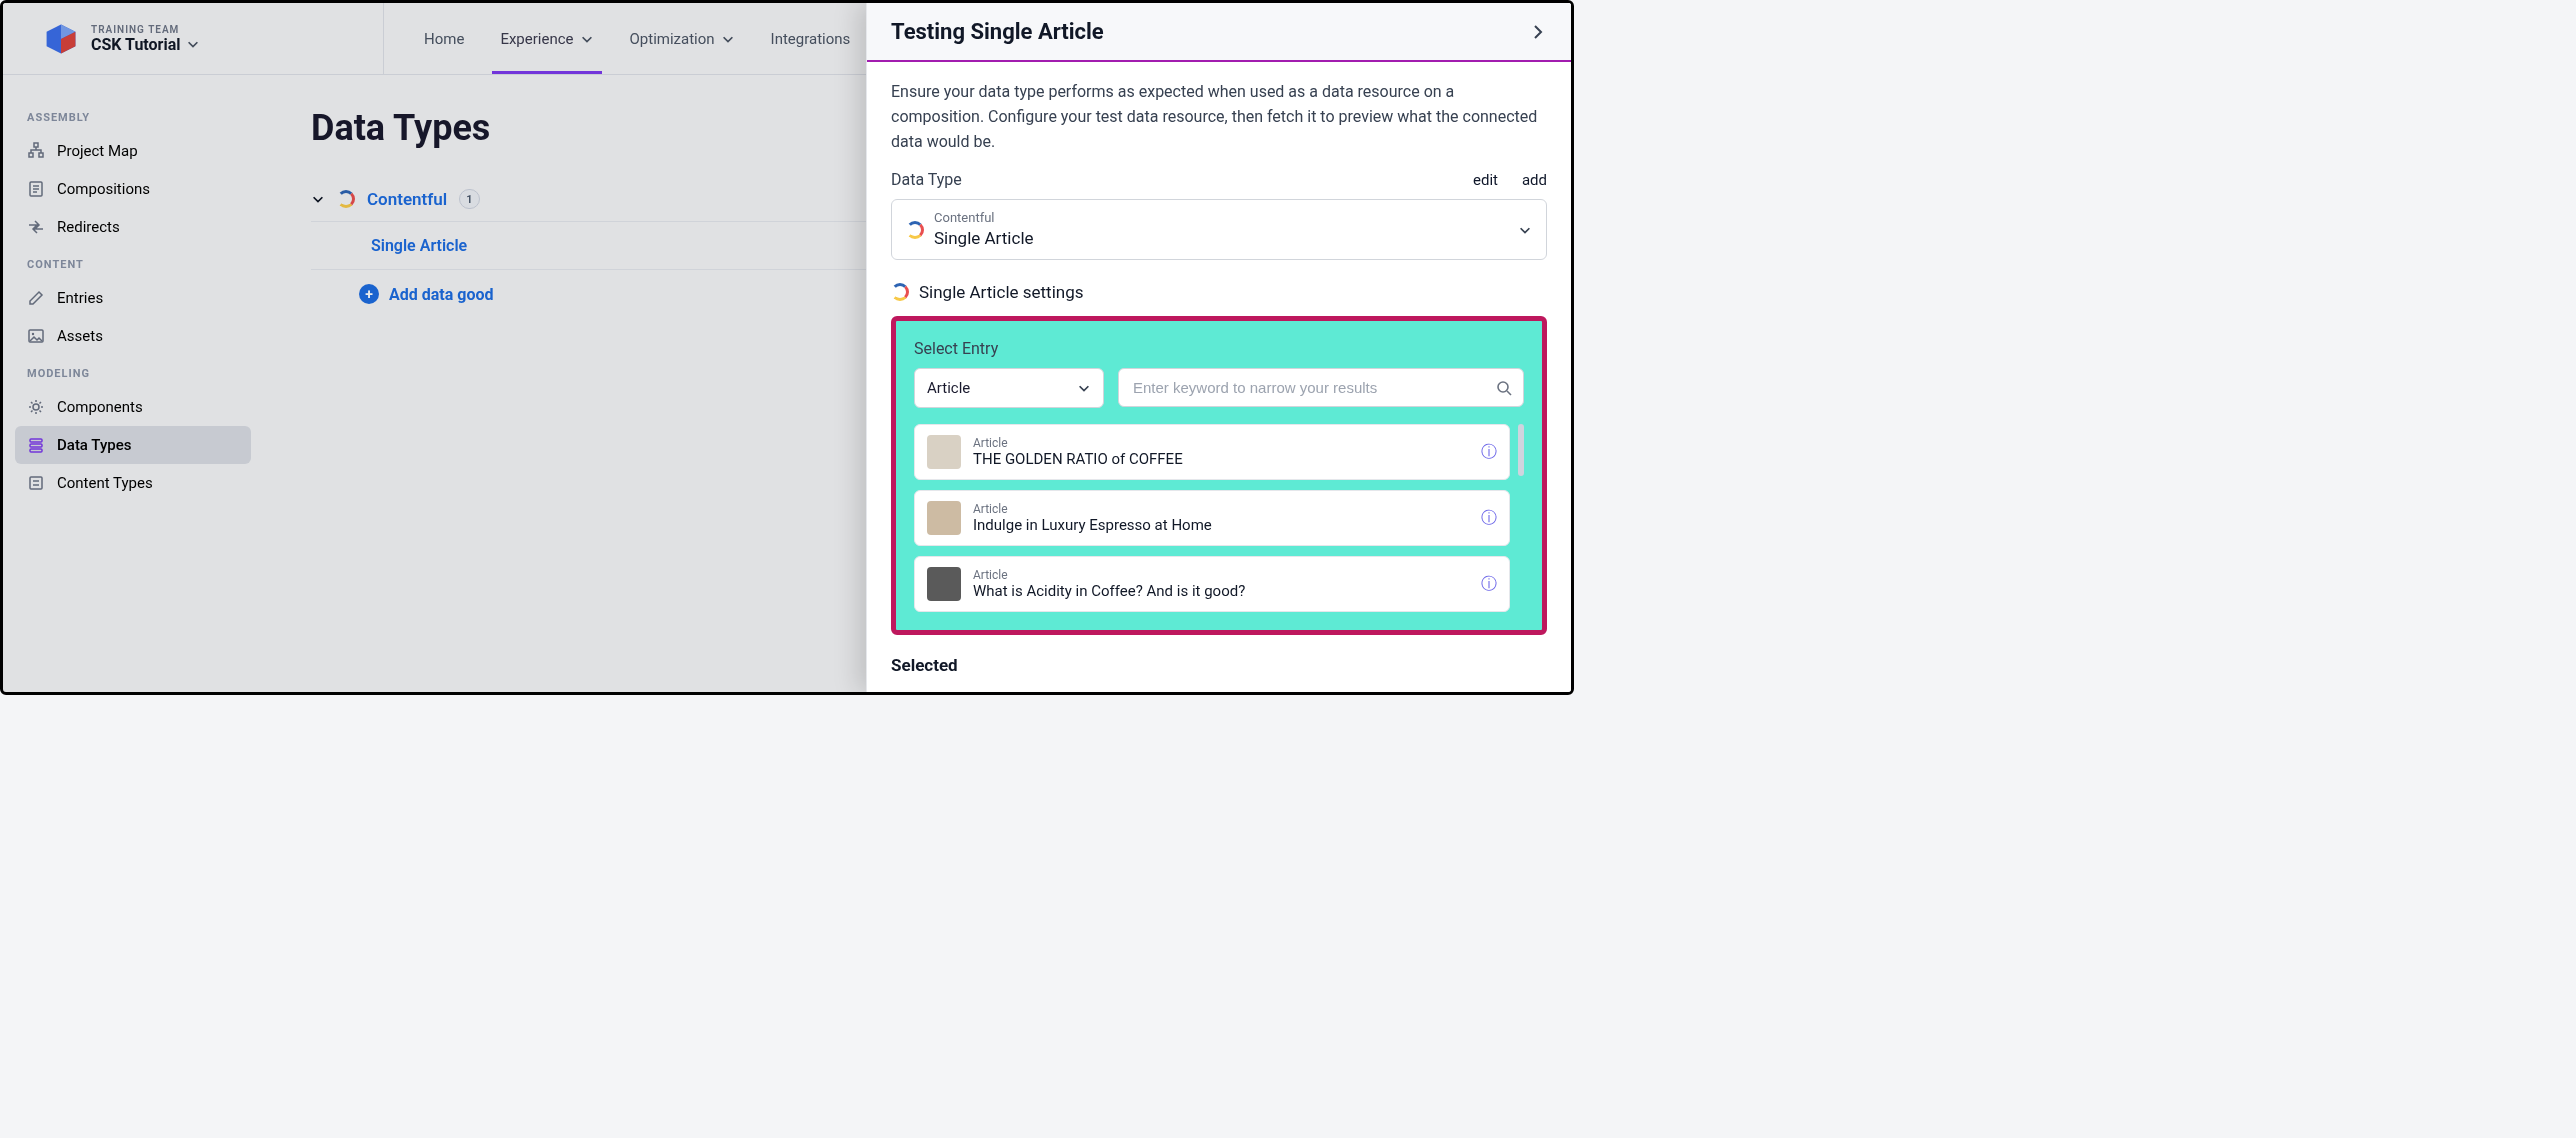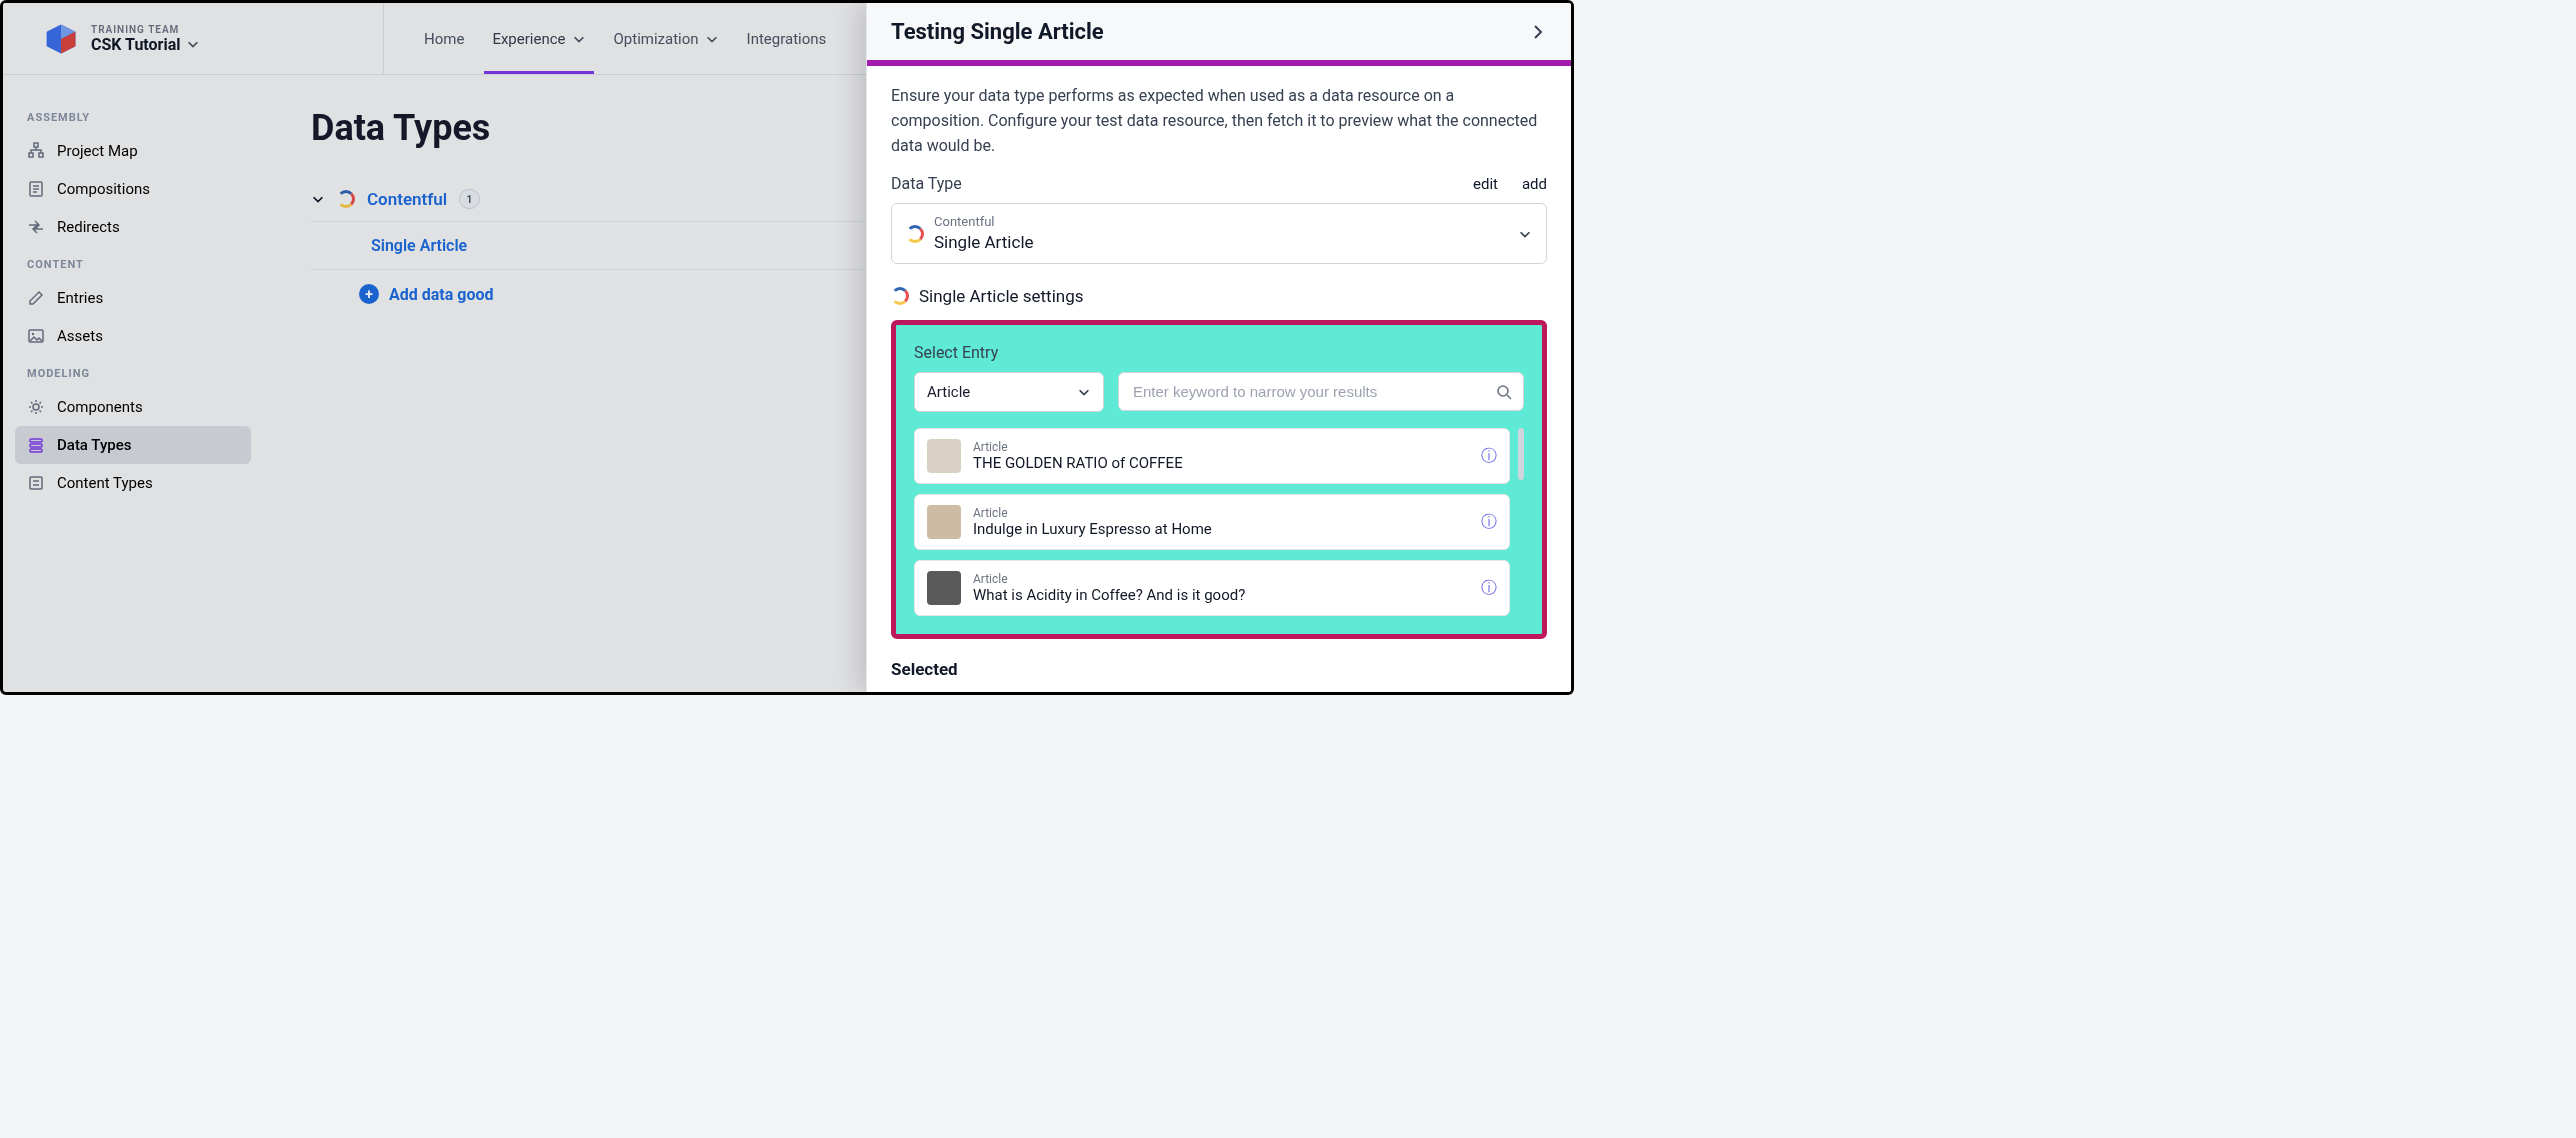--- a/index.html
+++ b/index.html
@@ -58,21 +58,21 @@
     .brand-text strong {
       font-size: 16px;
       font-weight: 700;
       color: #111827;
       display: inline-flex;
       align-items: center;
       gap: 6px;
     }
     .nav {
       display: flex;
-      gap: 28px;
+      gap: 36px;
       margin-left: 40px;
       height: 100%;
       align-items: stretch;
       border-left: 1px solid #dcdfe6;
       padding-left: 40px;
     }
     .nav-item {
       display: flex;
       align-items: center;
       gap: 6px;
@@ -217,21 +217,21 @@
       z-index: 10;
       display: flex;
       flex-direction: column;
       border-left: 1px solid #e5e7eb;
     }
     .panel-header {
       display: flex;
       align-items: center;
       justify-content: space-between;
       padding: 16px 24px;
-      border-bottom: 6px solid #a21caf;
+      border-bottom: 2px solid #a21caf;
       background: #f7f8fa;
     }
     .panel-header h2 {
       font-size: 22px;
       font-weight: 700;
       color: #111827;
     }
     .panel-body {
       padding: 18px 24px;
       overflow-y: auto;

